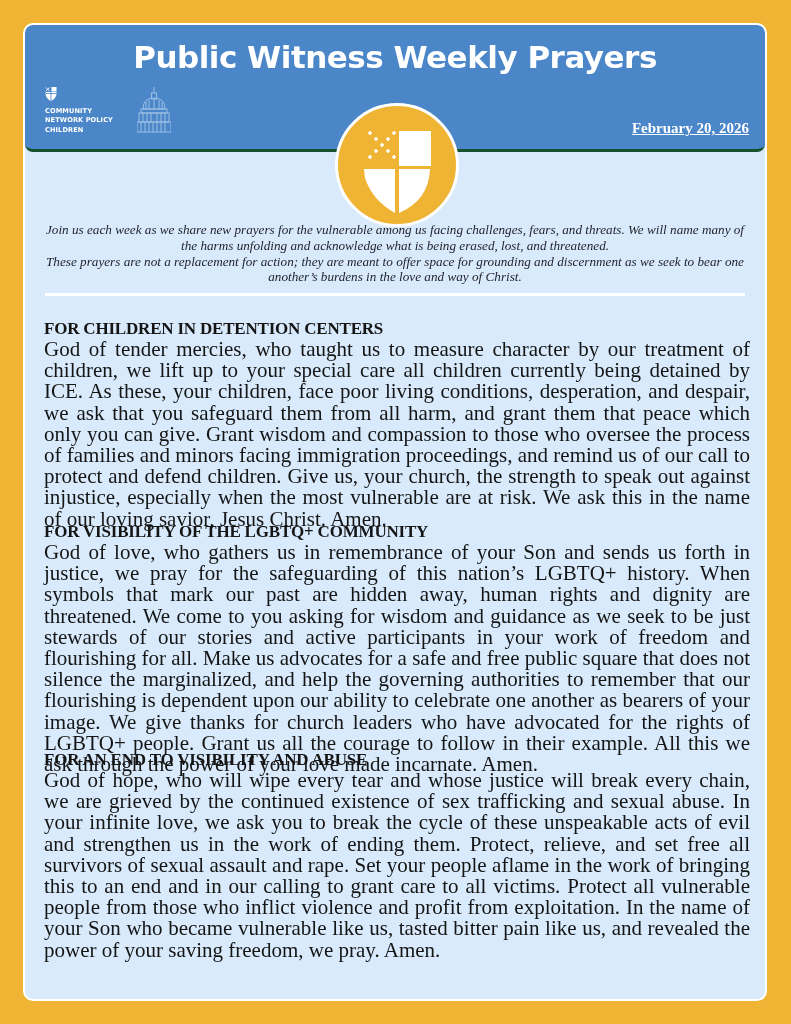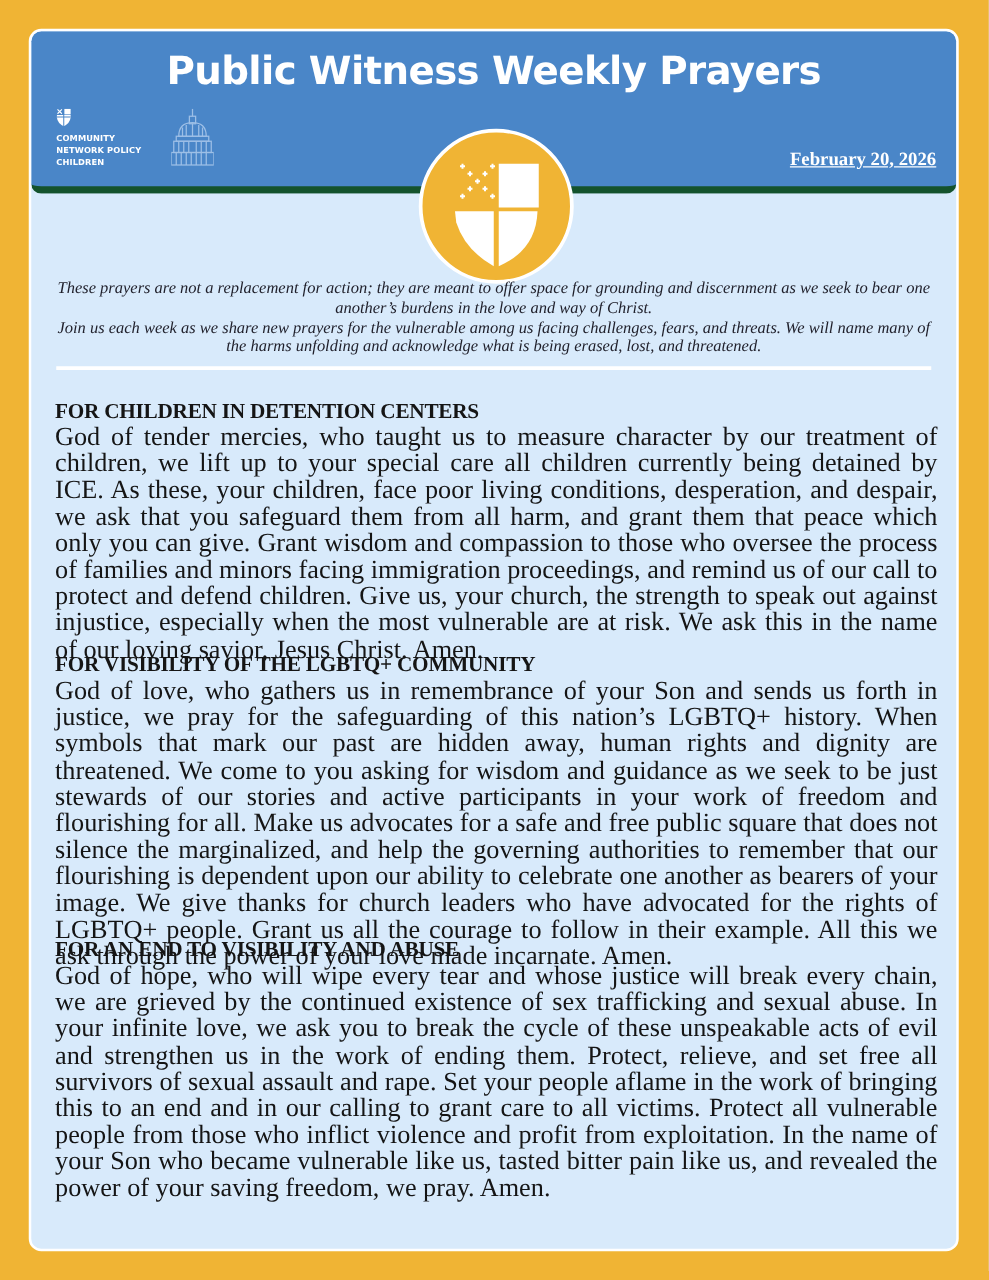--- a/index.html
+++ b/index.html
@@ -18,21 +18,21 @@
     border-radius: 10px;
     border: 2px solid #ffffff;
     box-sizing: border-box;
     overflow: hidden;
   }
   .header {
     position: absolute;
     left: 0; top: 0;
     width: 100%; height: 124px;
     background: #4A86C8;
-    border-bottom: 6px solid #14532d;
+    border-bottom: 3px solid #14532d;
     border-radius: 8px 8px 8px 8px;
   }
   .title {
     position: absolute;
     left: 0; right: 0; top: 14px;
     text-align: center;
     color: #ffffff;
     font-family: "DejaVu Sans", "Liberation Sans", sans-serif;
     font-weight: bold;
     font-size: 31px;
@@ -186,22 +186,22 @@
         <path d="M54 51 l4 0 M56 49 l0 4"></path>
         <path d="M54 27 l4 0 M56 25 l0 4"></path>
         <path d="M48 33 l4 0 M50 31 l0 4"></path>
         <path d="M36 45 l4 0 M38 43 l0 4"></path>
         <path d="M30 51 l4 0 M32 49 l0 4"></path>
       </g>
     </svg>
   </div>
 
   <div class="intro">
+    <p>Join us each week as we share new prayers for the vulnerable among us facing challenges, fears, and threats. We will name many of the harms unfolding and acknowledge what is being erased, lost, and threatened.</p>
     <p>These prayers are not a replacement for action; they are meant to offer space for grounding and discernment as we seek to bear one another’s burdens in the love and way of Christ.</p>
-    <p>Join us each week as we share new prayers for the vulnerable among us facing challenges, fears, and threats. We will name many of the harms unfolding and acknowledge what is being erased, lost, and threatened.</p>
   </div>
 
   <div class="divider"></div>
 
   <section class="prayer" id="p1">
     <h2>FOR CHILDREN IN DETENTION CENTERS</h2>
     <p>God of tender mercies, who taught us to measure character by our treatment of children, we lift up to your special care all children currently being detained by ICE. As these, your children, face poor living conditions, desperation, and despair, we ask that you safeguard them from all harm, and grant them that peace which only you can give. Grant wisdom and compassion to those who oversee the process of families and minors facing immigration proceedings, and remind us of our call to protect and defend children. Give us, your church, the strength to speak out against injustice, especially when the most vulnerable are at risk. We ask this in the name of our loving savior, Jesus Christ. Amen.</p>
   </section>
 
   <section class="prayer" id="p2">

